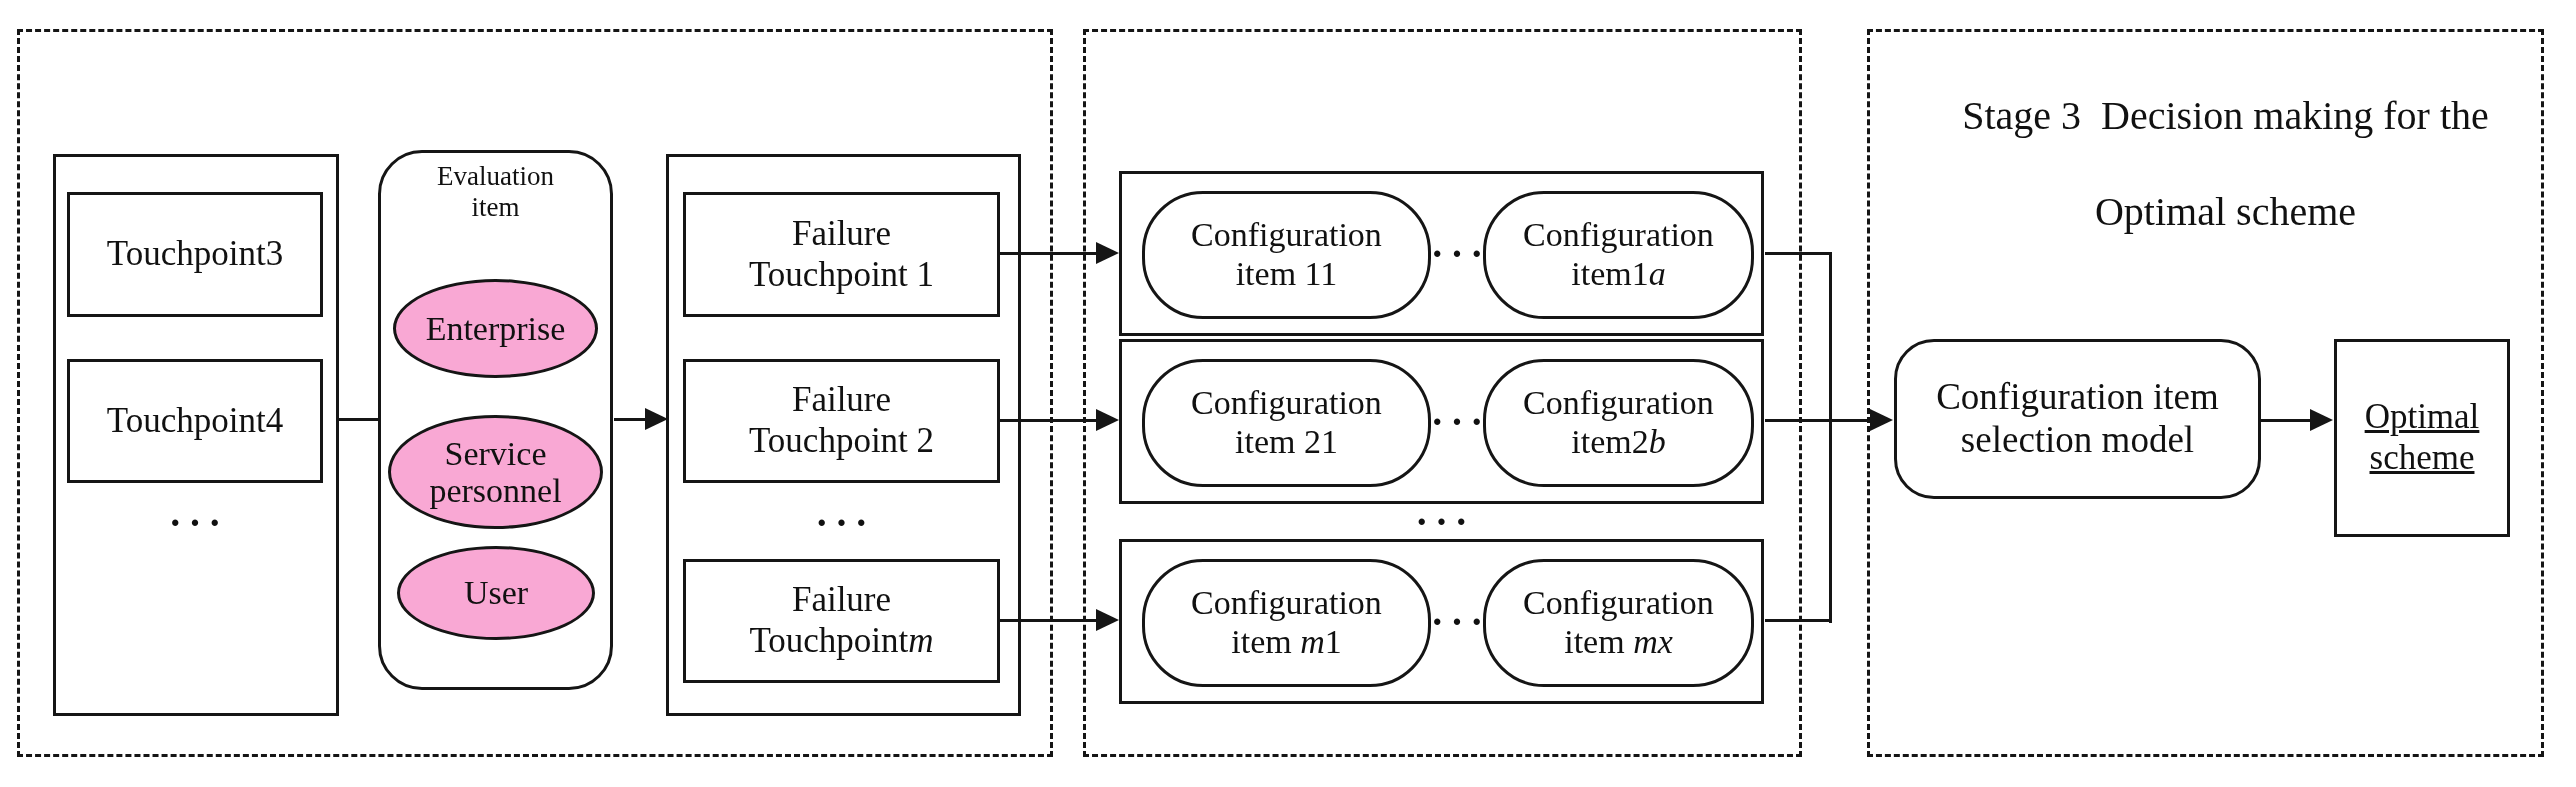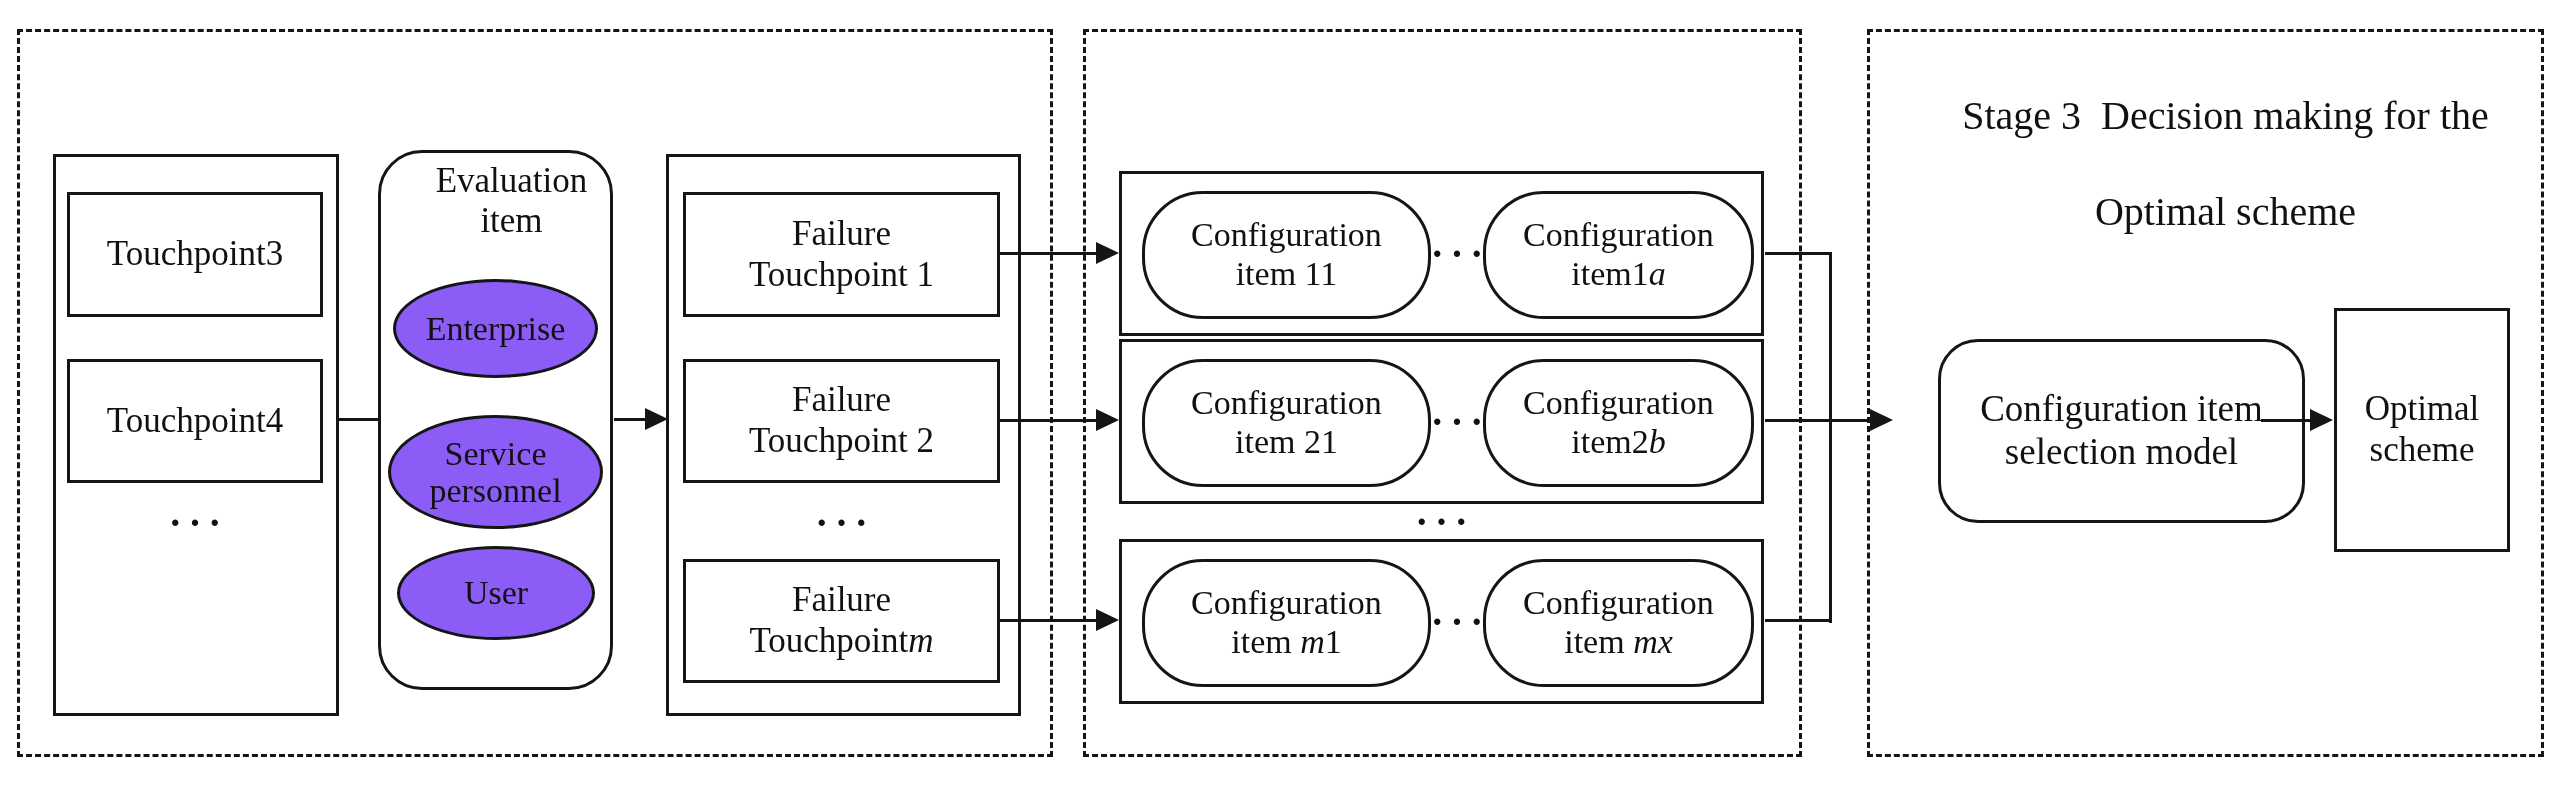--- a/index.html
+++ b/index.html
@@ -12,21 +12,21 @@
   .abs{position:absolute;}
   .dash{position:absolute;border:3.4px dashed #151515;background:transparent;}
   .box{position:absolute;border:3.4px solid #151515;background:#ffffff;
        display:flex;align-items:center;justify-content:center;
        text-align:center;font-size:35px;line-height:1.16;}
   .rounded{border-radius:44px;}
   .stadium{position:absolute;border:3.4px solid #151515;background:#ffffff;
        display:flex;align-items:center;justify-content:center;
        text-align:center;font-size:34px;line-height:1.14;border-radius:61px;}
   .ellipse{position:absolute;border:3.4px solid #151515;border-radius:50%;
-       background:#8b5cf6;display:flex;align-items:center;justify-content:center;
+       background:#f9a8d4;display:flex;align-items:center;justify-content:center;
        text-align:center;font-size:34px;line-height:1.1;}
   .stage-title{position:absolute;text-align:center;font-size:40px;line-height:1.2;
        white-space:pre-wrap;}
   .hl{position:absolute;height:3.4px;background:#151515;}
   .vl{position:absolute;width:3.4px;background:#151515;}
   .ah{position:absolute;width:0;height:0;
       border-top:11.8px solid transparent;border-bottom:11.8px solid transparent;
       border-left:23.5px solid #151515;}
   .dots{position:absolute;display:flex;align-items:center;justify-content:center;
       font-size:39px;font-weight:bold;letter-spacing:6.7px;text-indent:6.7px;}
@@ -44,21 +44,21 @@
   
   #tp-outer{left:53px;top:154px;width:286px;height:562px;}
   #tp1{left:67px;top:192px;width:256px;height:125px;}
   #tp2{left:67px;top:359px;width:256px;height:124px;}
   #tp-dots{left:67px;top:501px;width:256px;height:42px;}
   #tp3{left:67px;top:559px;width:256px;height:124px;}
 
   
   #eval-box{left:378px;top:150px;width:235px;height:540px;}
   #eval-title{left:378px;top:161px;width:235px;text-align:center;
-              font-size:35px;line-height:1.15;margin-left:16px;}
+              font-size:27px;line-height:1.15;}
   #ell-enterprise{left:393px;top:279px;width:205px;height:99px;}
   #ell-service{left:388px;top:415px;width:215px;height:114px;}
   #ell-user{left:397px;top:546px;width:198px;height:94px;}
 
   
   #ft-outer{left:666px;top:154px;width:355px;height:562px;}
   #ft1{left:683px;top:192px;width:317px;height:125px;}
   #ft2{left:683px;top:359px;width:317px;height:124px;}
   #ft-dots{left:683px;top:501px;width:317px;height:42px;}
   #ft3{left:683px;top:559px;width:317px;height:124px;}
@@ -85,25 +85,25 @@
   .row-dots{left:309px;top:0;width:52px;height:158px;}
 
   
   #br-stub1{left:1765px;top:252px;width:67px;}
   #br-stub3{left:1765px;top:619px;width:67px;}
   #br-v{left:1829px;top:252px;height:371px;}
   #ln-d{left:1765px;top:419px;width:105px;}
   #ah-d{left:1870px;top:409px;}
 
   
-  #sel-box{left:1894px;top:339px;width:367px;height:184px;border-radius:40px;
-           font-size:37px;margin-left:44px;}
+  #sel-box{left:1894px;top:339px;width:367px;height:160px;border-radius:40px;
+           font-size:37px;}
   #ln-e{left:2261px;top:419px;width:50px;}
   #ah-e{left:2310px;top:409px;}
-  #opt-box{left:2334px;top:308px;width:176px;height:244px;}
+  #opt-box{left:2334px;top:339px;width:176px;height:198px;text-decoration:underline;}
 </style>
 </head>
 <body>
 
 <div class="canvas">
 
   <div class="dash" id="s1-dash"></div>
   <div class="dash" id="s2-dash"></div>
   <div class="dash" id="s3-dash"></div>
 

